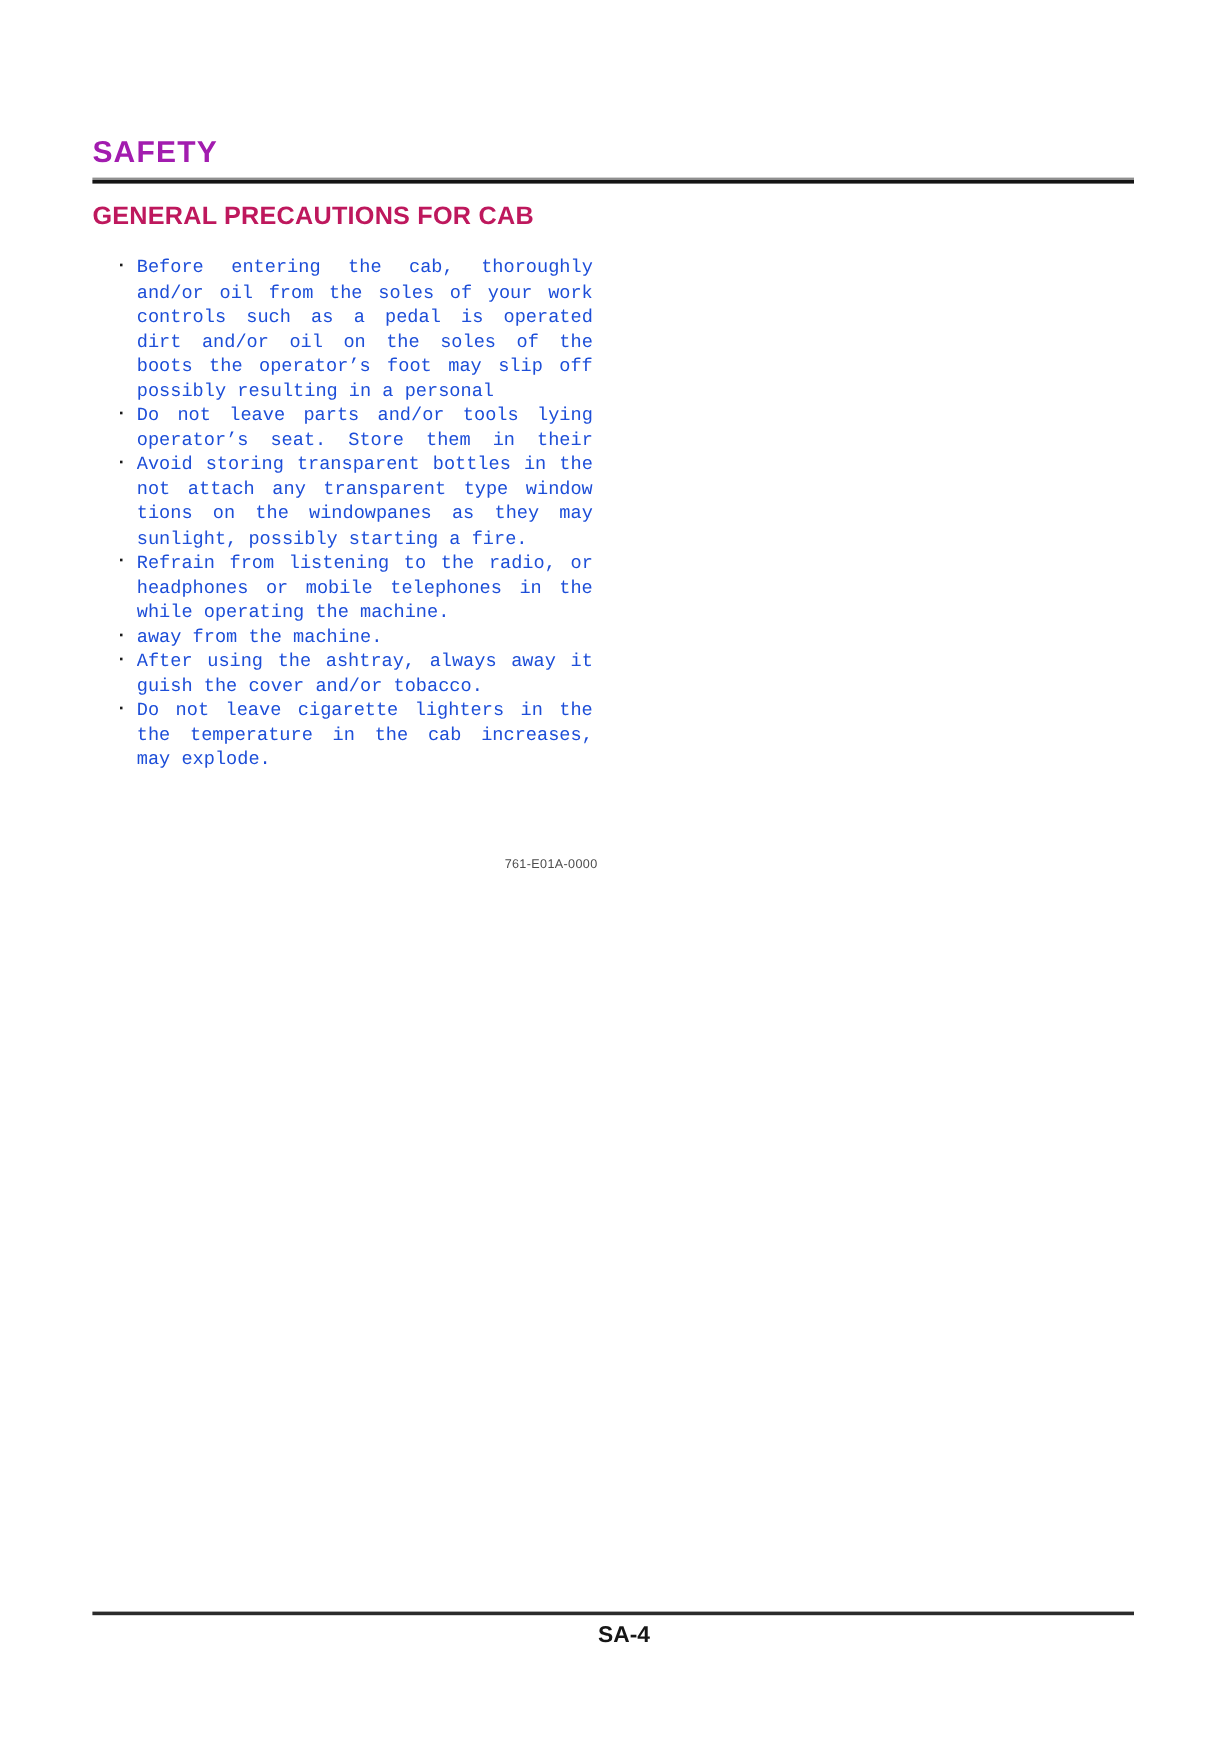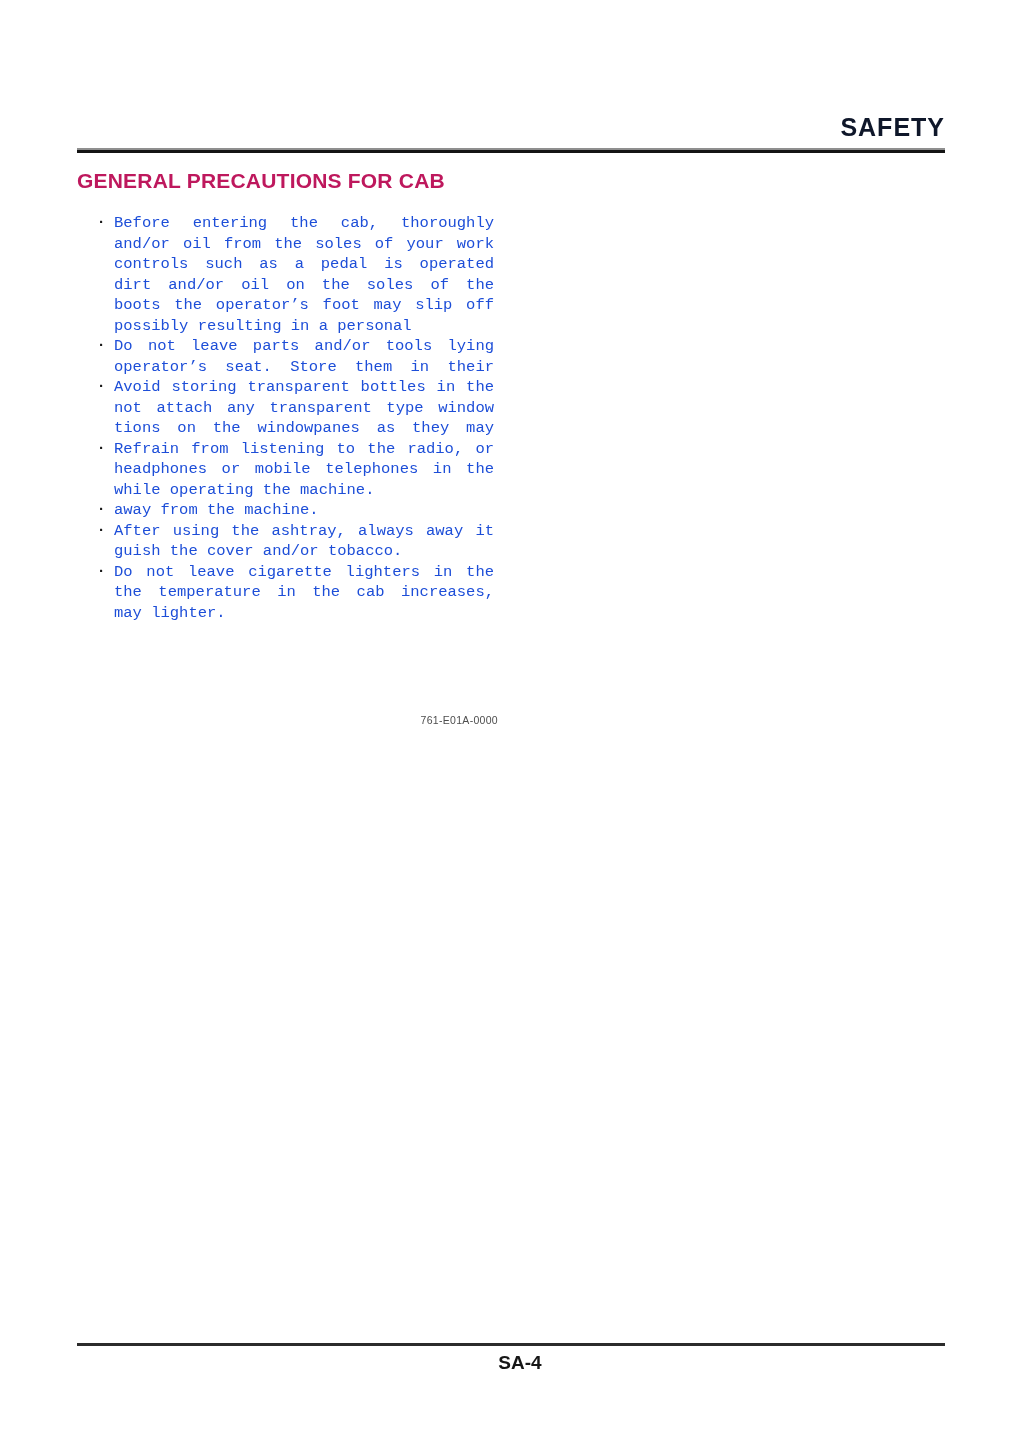--- a/index.html
+++ b/index.html
@@ -10,25 +10,25 @@
     position: relative;
     font-family: "Liberation Sans", "DejaVu Sans", sans-serif;
     color: #1a1a1a;
     overflow: hidden;
   }
   .page-title {
     position: absolute;
     top: 113px;
     left: 77px;
     width: 868px;
-    text-align: right;
+    text-align: left;
     font-size: 25px;
     font-weight: bold;
     letter-spacing: 1px;
-    color: #0f172a;
+    color: #a21caf;
   }
   .header-rule {
     position: absolute;
     top: 148px;
     left: 77px;
     width: 868px;
     height: 2px;
     border-top: 2px solid #8f8f8f;
     border-bottom: 3px solid #141414;
   }
@@ -127,41 +127,42 @@
     <div class="bullet-item">
       <span class="dot">·</span>
       <div class="line j">Do not leave parts and/or tools lying around the</div>
       <div class="line j">operator’s seat. Store them in their specified lo-</div>
     </div>
     <div class="bullet-item">
       <span class="dot">·</span>
       <div class="line j">Avoid storing transparent bottles in the cab. Do</div>
       <div class="line j">not attach any transparent type window decora-</div>
       <div class="line j">tions on the windowpanes as they may focus</div>
+      <div class="line">sunlight, possibly starting a fire.</div>
     </div>
     <div class="bullet-item">
       <span class="dot">·</span>
       <div class="line j">Refrain from listening to the radio, or using music</div>
       <div class="line j">headphones or mobile telephones in the cab</div>
       <div class="line">while operating the machine.</div>
     </div>
     <div class="bullet-item">
       <span class="dot">·</span>
       <div class="line">away from the machine.</div>
     </div>
     <div class="bullet-item">
       <span class="dot">·</span>
       <div class="line j">After using the ashtray, always away it to extin-</div>
       <div class="line">guish the cover and/or tobacco.</div>
     </div>
     <div class="bullet-item">
       <span class="dot">·</span>
       <div class="line j">Do not leave cigarette lighters in the cab. When</div>
       <div class="line j">the temperature in the cab increases, the lighter</div>
-      <div class="line">may lighter.</div>
+      <div class="line">may explode.</div>
     </div>
   </div>
 
 <div class="doc-code">761-E01A-0000</div>
 
 <div class="footer-rule"></div>
 
 <div class="page-number">SA-4</div>
 
 </body></html>

